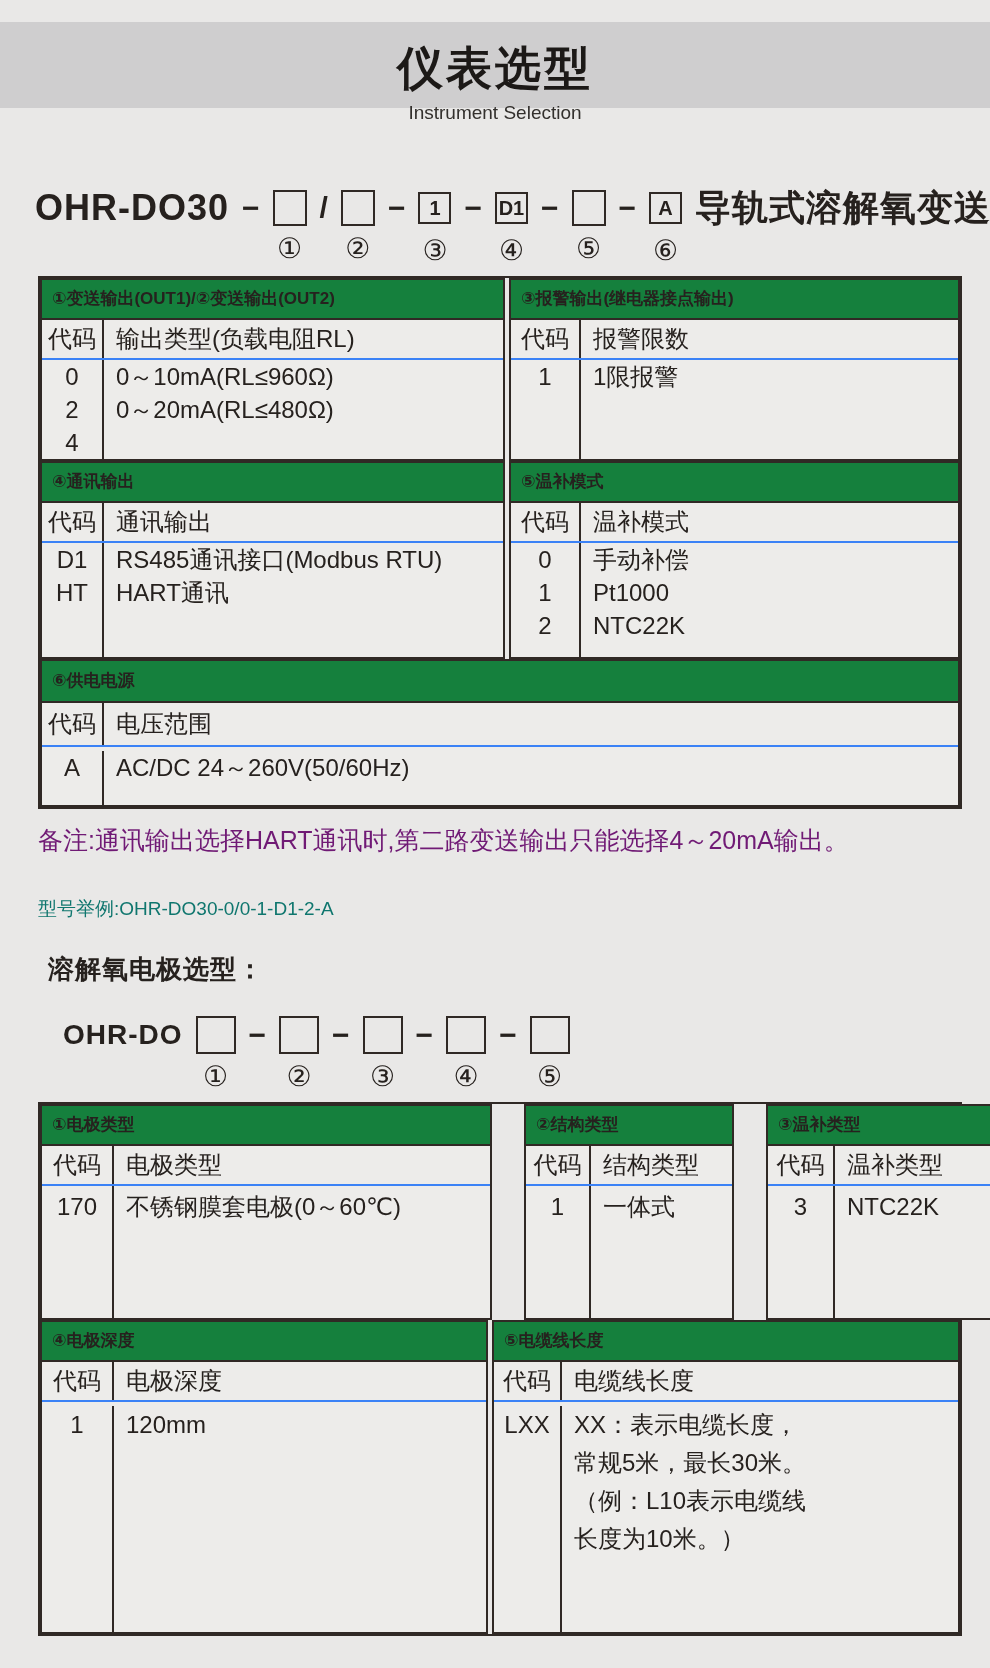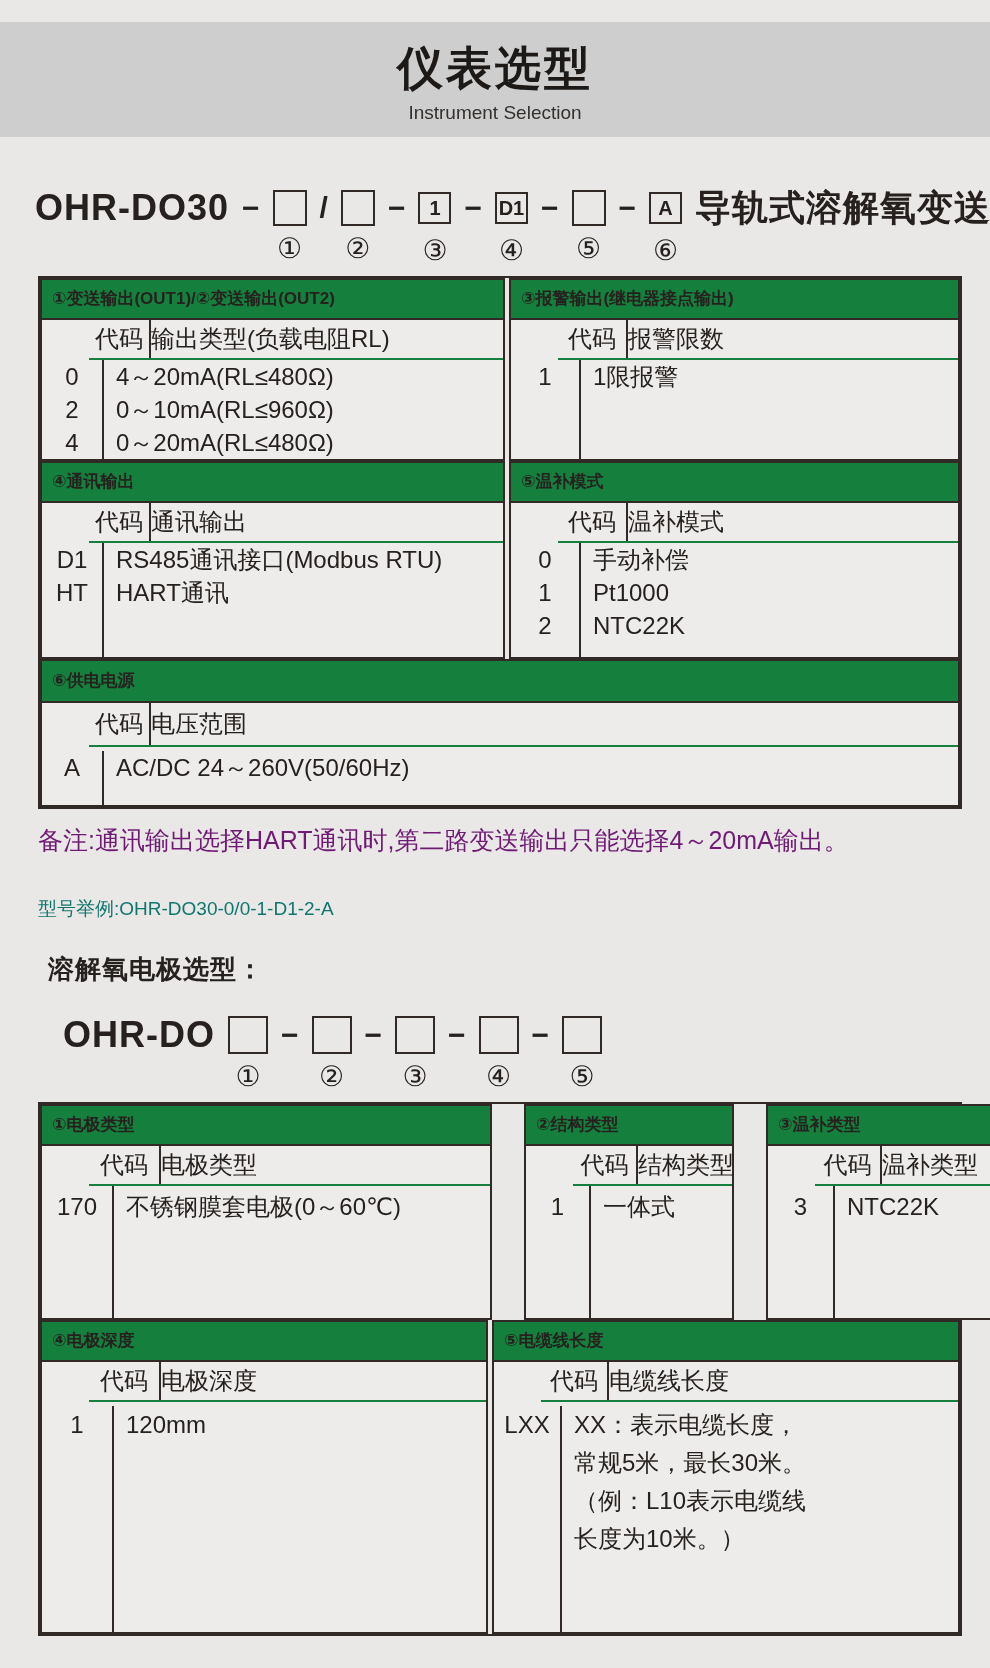--- a/index.html
+++ b/index.html
@@ -1,50 +1,50 @@
 <!DOCTYPE html>
 <html><head>
 <meta charset="utf-8">
 <style>
   html,body{margin:0;padding:0;}
   .page{
     position:relative;width:990px;height:1668px;background:#e9e8e7;
     font-family:"Liberation Sans","DejaVu Sans",sans-serif;color:#26211e;overflow:hidden;
   }
   
-  .banner{position:absolute;left:0;top:22px;width:990px;height:115px;background:#cfcecf;text-align:center;}
+  .banner{position:absolute;left:0;top:22px;width:990px;height:86px;background:#cfcecf;text-align:center;}
   .banner .t{font-size:46px;font-weight:bold;letter-spacing:3px;margin-top:16px;color:#1c1917;}
   .banner .s{font-size:19px;margin-top:2px;color:#33302d;}
   
   .diag{position:absolute;display:flex;align-items:center;gap:13px;height:44px;}
   .diag1{left:35px;top:186px;}
   .diag2{left:63px;top:1013px;}
   .mprefix{font-size:36px;font-weight:bold;letter-spacing:1px;white-space:nowrap;}
-  .diag2 .mprefix{font-size:36px;}
+  .diag2 .mprefix{font-size:28px;}
   .sep{font-size:30px;font-weight:bold;}
   .slot{position:relative;flex:none;}
   .box{width:34px;height:36px;border:2px solid #302925;box-sizing:border-box;
        display:flex;align-items:center;justify-content:center;font-size:20px;font-weight:bold;}
   .box.small{width:33px;height:32px;}
   .diag2 .box{width:40px;height:38px;}
   .num{position:absolute;top:42px;left:50%;transform:translateX(-50%);font-size:28px;font-weight:normal;}
   .diag2 .num{top:44px;}
   .msuffix{font-size:36px;font-weight:bold;letter-spacing:1px;white-space:nowrap;}
   
   .tbl{position:absolute;left:38px;width:924px;border:2px solid #302925;box-sizing:border-box;
        background:#e9e8e7;display:flex;flex-direction:column;}
   .tbl1{top:276px;}
   .tbl2{top:1102px;}
   .band{display:grid;column-gap:4px;}
   .panel{background:#edecea;border:2px solid #302925;box-sizing:border-box;display:flex;flex-direction:column;}
   .ph{background:#15803d;font-weight:bold;font-size:17px;line-height:38px;height:38px;
       padding:0 12px 0 10px;border-bottom:2px solid #302925;white-space:nowrap;overflow:hidden;}
-  .sub{display:flex;border-bottom:2px solid #15803d;font-size:24px;height:38px;margin-left:47px;}
+  .sub{display:flex;border-bottom:2px solid #3b82f6;font-size:24px;height:38px;}
   .sub .c{flex:none;width:var(--cw);border-right:2px solid #302925;display:flex;align-items:center;justify-content:center;}
-  .sub .v{display:flex;align-items:center;white-space:nowrap;}
+  .sub .v{display:flex;align-items:center;padding-left:12px;white-space:nowrap;}
   .bodyrow{display:flex;flex:1;}
   .codes{flex:none;width:var(--cw);border-right:2px solid #302925;}
   .vals{flex:1;min-width:0;}
   .cl,.vl{font-size:24px;line-height:33px;white-space:nowrap;}
   .cl{text-align:center;}
   .vl{padding-left:12px;}
   .lh42 .cl,.lh42 .vl{line-height:42px;}
   .lh38 .cl,.lh38 .vl{line-height:38px;}
   .pt4{padding-top:4px;}
   
@@ -106,21 +106,20 @@
           <div class="c">代码</div>
           <div class="v">输出类型(负载电阻RL)</div>
         </div>
         <div class="bodyrow" style="min-height:96px;">
           <div class="codes">
             <div class="cl">0</div>
             <div class="cl">2</div>
             <div class="cl">4</div>
           </div>
           <div class="vals">
-            <div class="vl">4～20mA(RL≤480Ω)</div>
             <div class="vl">0～10mA(RL≤960Ω)</div>
             <div class="vl">0～20mA(RL≤480Ω)</div>
           </div>
         </div>
       </div>
       <div class="panel" style="--cw:68px;">
         <div class="ph">③报警输出(继电器接点输出)</div>
         <div class="sub">
           <div class="c">代码</div>
           <div class="v">报警限数</div>

